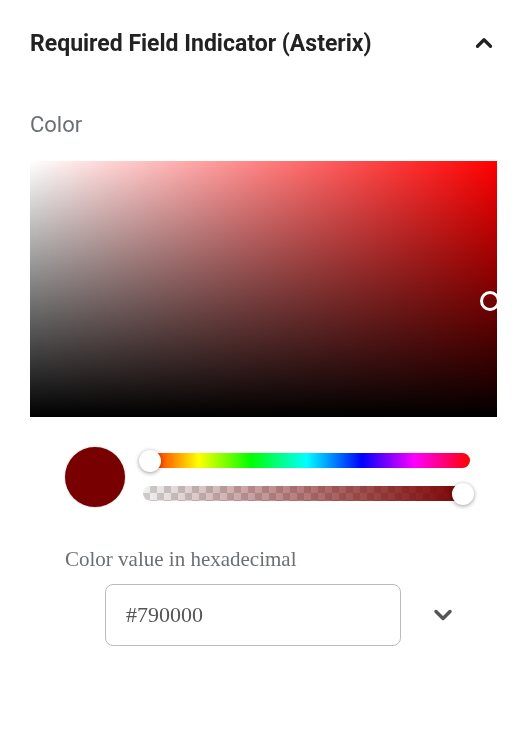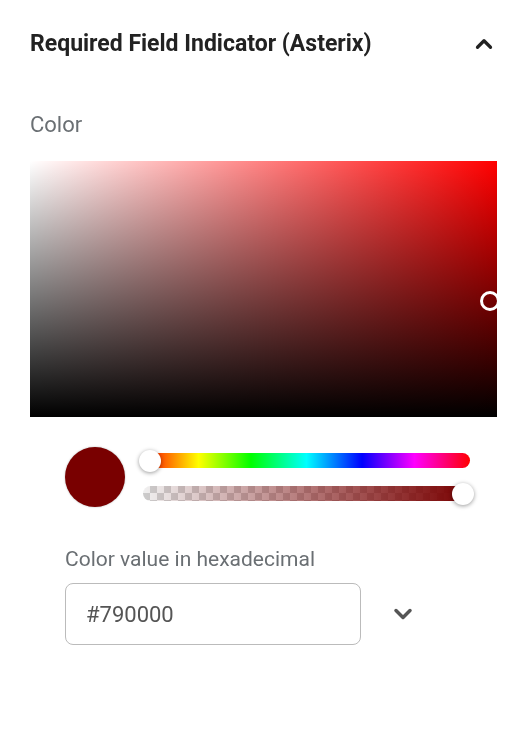--- a/index.html
+++ b/index.html
@@ -7,21 +7,21 @@
   font-family: -apple-system, BlinkMacSystemFont, "Segoe UI", Roboto, Helvetica, Arial, sans-serif;
   background: #fff;
   width: 527px;
   height: 756px;
   padding: 30px;
   color: #333;
 }
 .section-header {
   display: flex;
   justify-content: space-between;
-  align-items: flex-end;
+  align-items: flex-start;
   margin-bottom: 55px;
 }
 .section-title {
   font-size: 23px;
   font-weight: 700;
   color: #222;
 }
 .chevron-up {
   cursor: pointer;
 }
@@ -101,31 +101,33 @@
   top: 50%;
   width: 22px;
   height: 22px;
   border-radius: 50%;
   background: #fff;
   box-shadow: 0 1px 4px rgba(0,0,0,0.4);
   transform: translate(-50%, -50%);
 }
 .hex-section {
   padding-left: 35px;
+  font-family: Liberation Serif, serif;
 }
 .hex-label {
   font-size: 21px;
   color: #6a6f73;
   margin-bottom: 12px;
   font-weight: 400;
 }
 .hex-row {
   display: flex;
   align-items: center;
   gap: 28px;
+  justify-content: center;
 }
 .hex-input {
   width: 296px;
   height: 62px;
   border: 1px solid #bbb;
   border-radius: 8px;
   font-size: 22px;
   color: #555;
   padding: 0 20px;
   outline: none;

